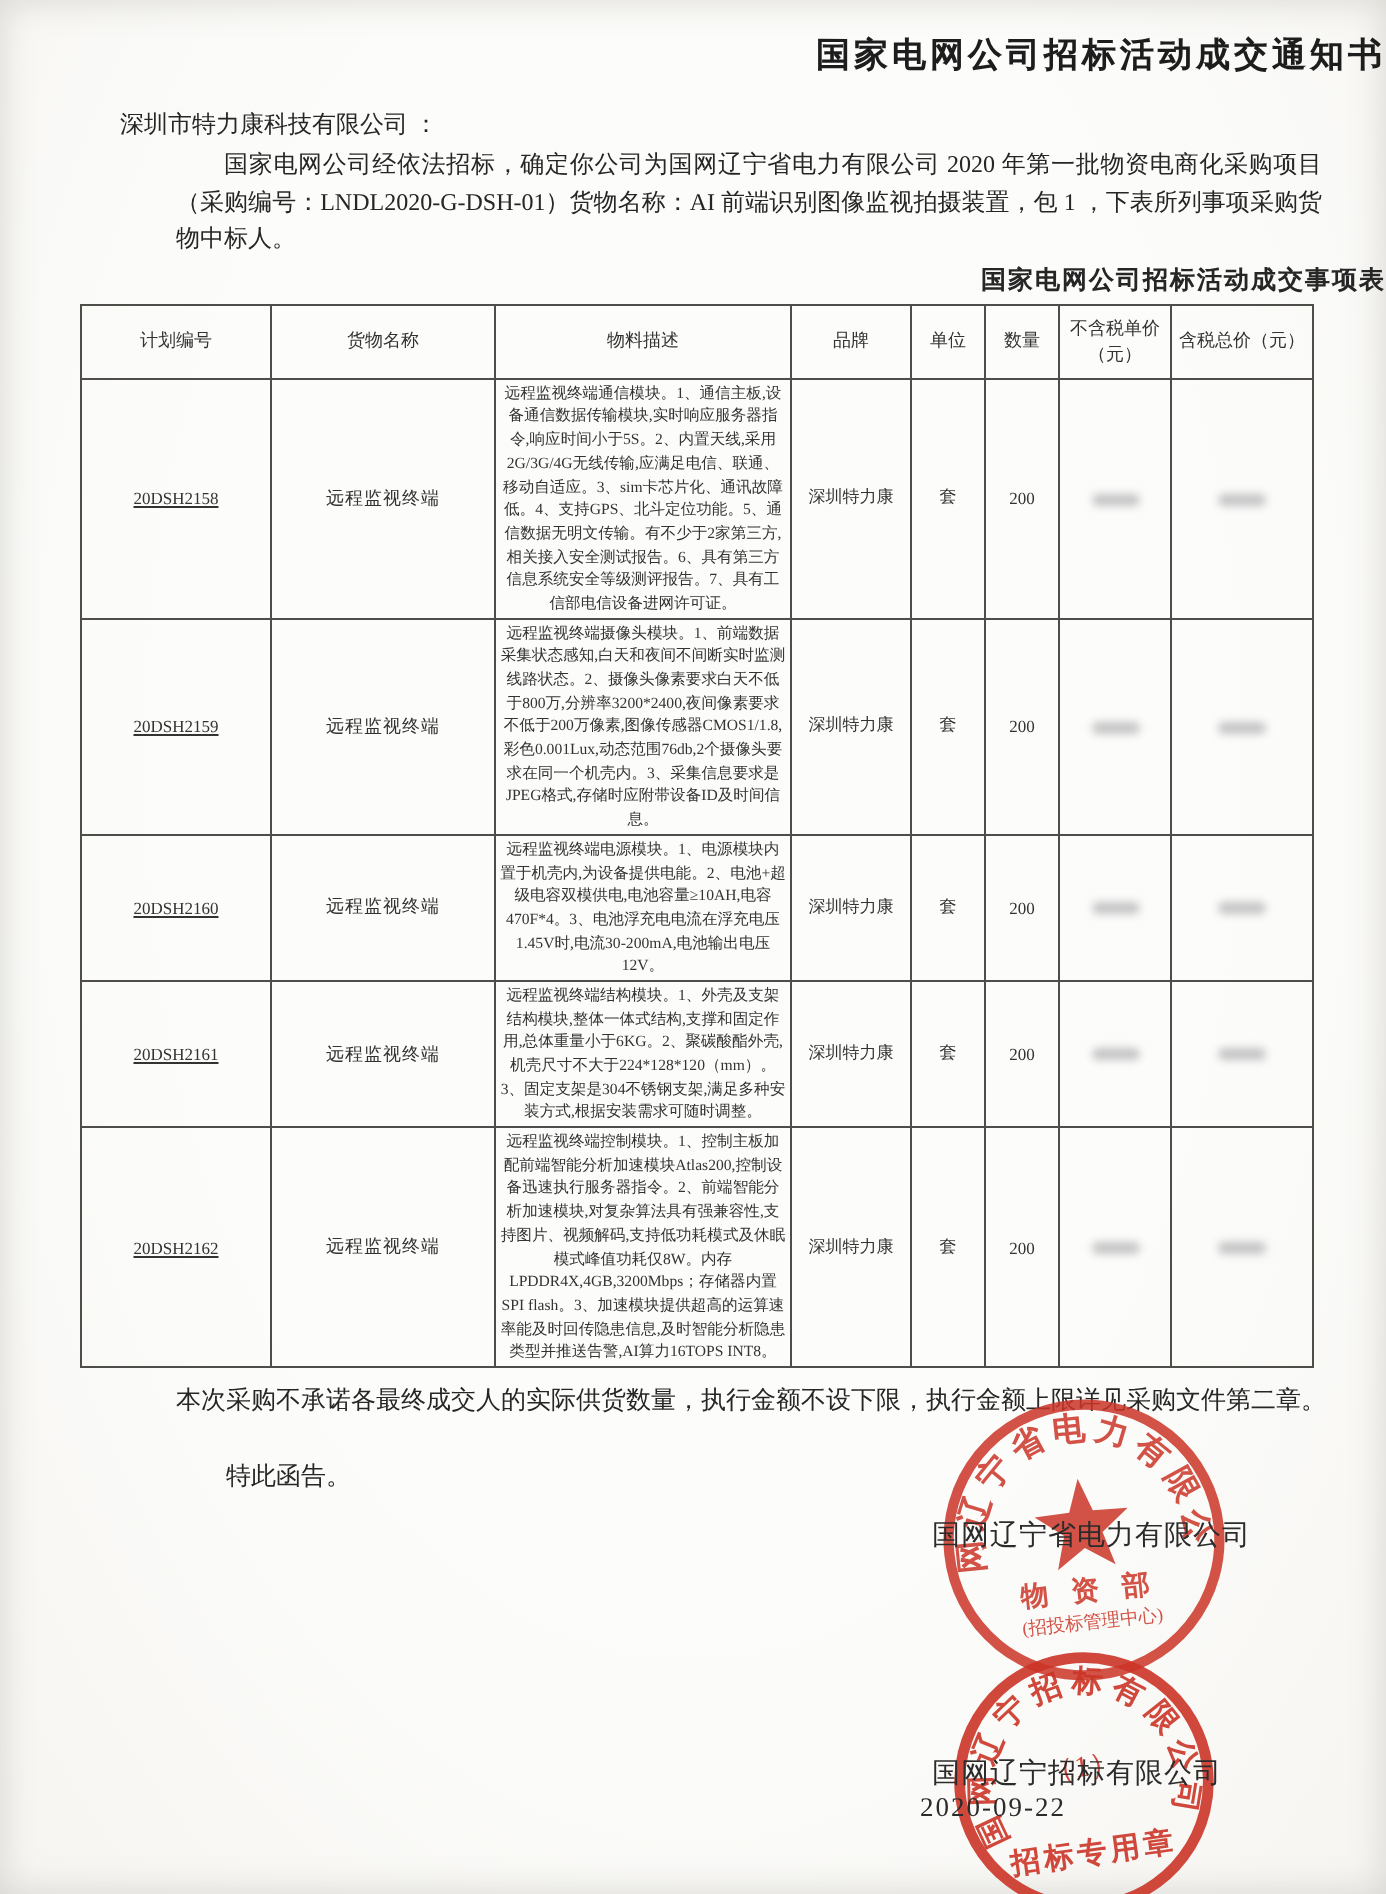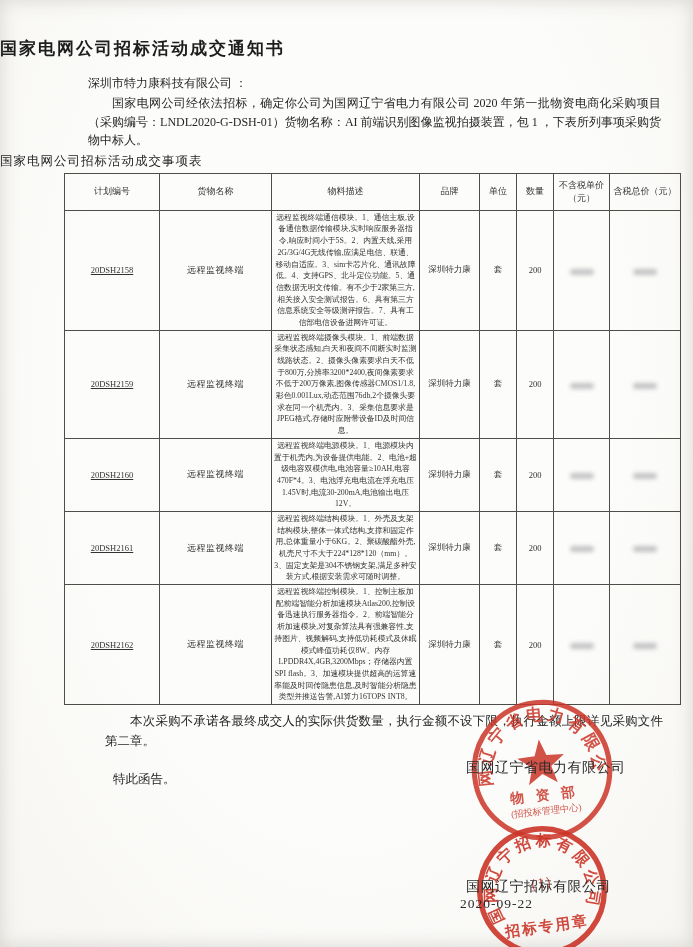--- a/index.html
+++ b/index.html
@@ -8,34 +8,34 @@
     width:693px;height:947px;
     margin:0;
     overflow:hidden;
     background:
       radial-gradient(ellipse at 50% 40%, #fcfcfa 55%, #f6f5f2 100%);
     box-shadow:inset 0 0 18px rgba(120,115,105,.25);
     font-family:"Liberation Serif","DejaVu Serif",serif;
     color:#262626;
   }
   .title{
-    padding-top:37px;text-align:left;
+    padding-top:16px;text-align:right;
     font-size:17px;font-weight:bold;letter-spacing:2px;color:#1d1d1d;
   }
-  .addressee{margin:15px 30px 0 88px;font-size:12px;}
+  .addressee{margin:15px 30px 0 60px;font-size:12px;}
   .intro{
     margin:2px 32px 0 88px;font-size:12px;line-height:1.55;
     text-indent:2em;text-align:justify;
   }
   .table-title{
-    margin-top:3px;text-align:left;
-    font-size:12.5px;font-weight:normal;letter-spacing:1px;
+    margin-top:3px;text-align:right;
+    font-size:12.5px;font-weight:bold;letter-spacing:1px;
   }
   table.award{
-    margin:3px 0 0 64px;width:616px;
+    margin:3px 0 0 40px;width:616px;
     border-collapse:collapse;table-layout:fixed;
     background:transparent;
     border-radius:27px;
   }
   table.award th, table.award td{
     border:1px solid #4f4d4a;
     padding:1px 2px;
     text-align:center;vertical-align:middle;
     font-weight:normal;
     color:#333;
@@ -47,21 +47,21 @@
   td.desc{font-size:7.8px;line-height:1.5;padding:2px 3px;text-align:center;}
   td.brand{font-size:8.5px;font-family:Liberation Serif, serif;}
   td.unit,td.qty{font-size:8.5px;}
   td.total-label{font-size:9.5px;height:15px;}
   .smudge{
     display:inline-block;width:24px;height:6px;border-radius:3px;
     background:#96959a;filter:blur(2px);opacity:.55;vertical-align:middle;
   }
   .smudge.wide{width:38px;}
   .note{
-    margin:6px 30px 0 105px;font-size:12.5px;line-height:1.6;
+    margin:6px 30px 0 63px;font-size:12.5px;line-height:1.6;
     text-indent:2em;text-align:justify;
   }
   .closing{margin:20px 30px 0 88px;font-size:12.5px;text-indent:2em;}
   
   .seal{position:absolute;pointer-events:none;}
   .seal-dept{left:462px;top:690px;width:160px;height:160px;transform:rotate(-6deg);opacity:.85;}
   .seal-bid{left:468px;top:817px;width:148px;height:148px;transform:rotate(-8deg);opacity:.9;}
   .overlay-black{
     position:absolute;color:#2b2b2b;font-family:"Liberation Serif",serif;
     white-space:nowrap;

